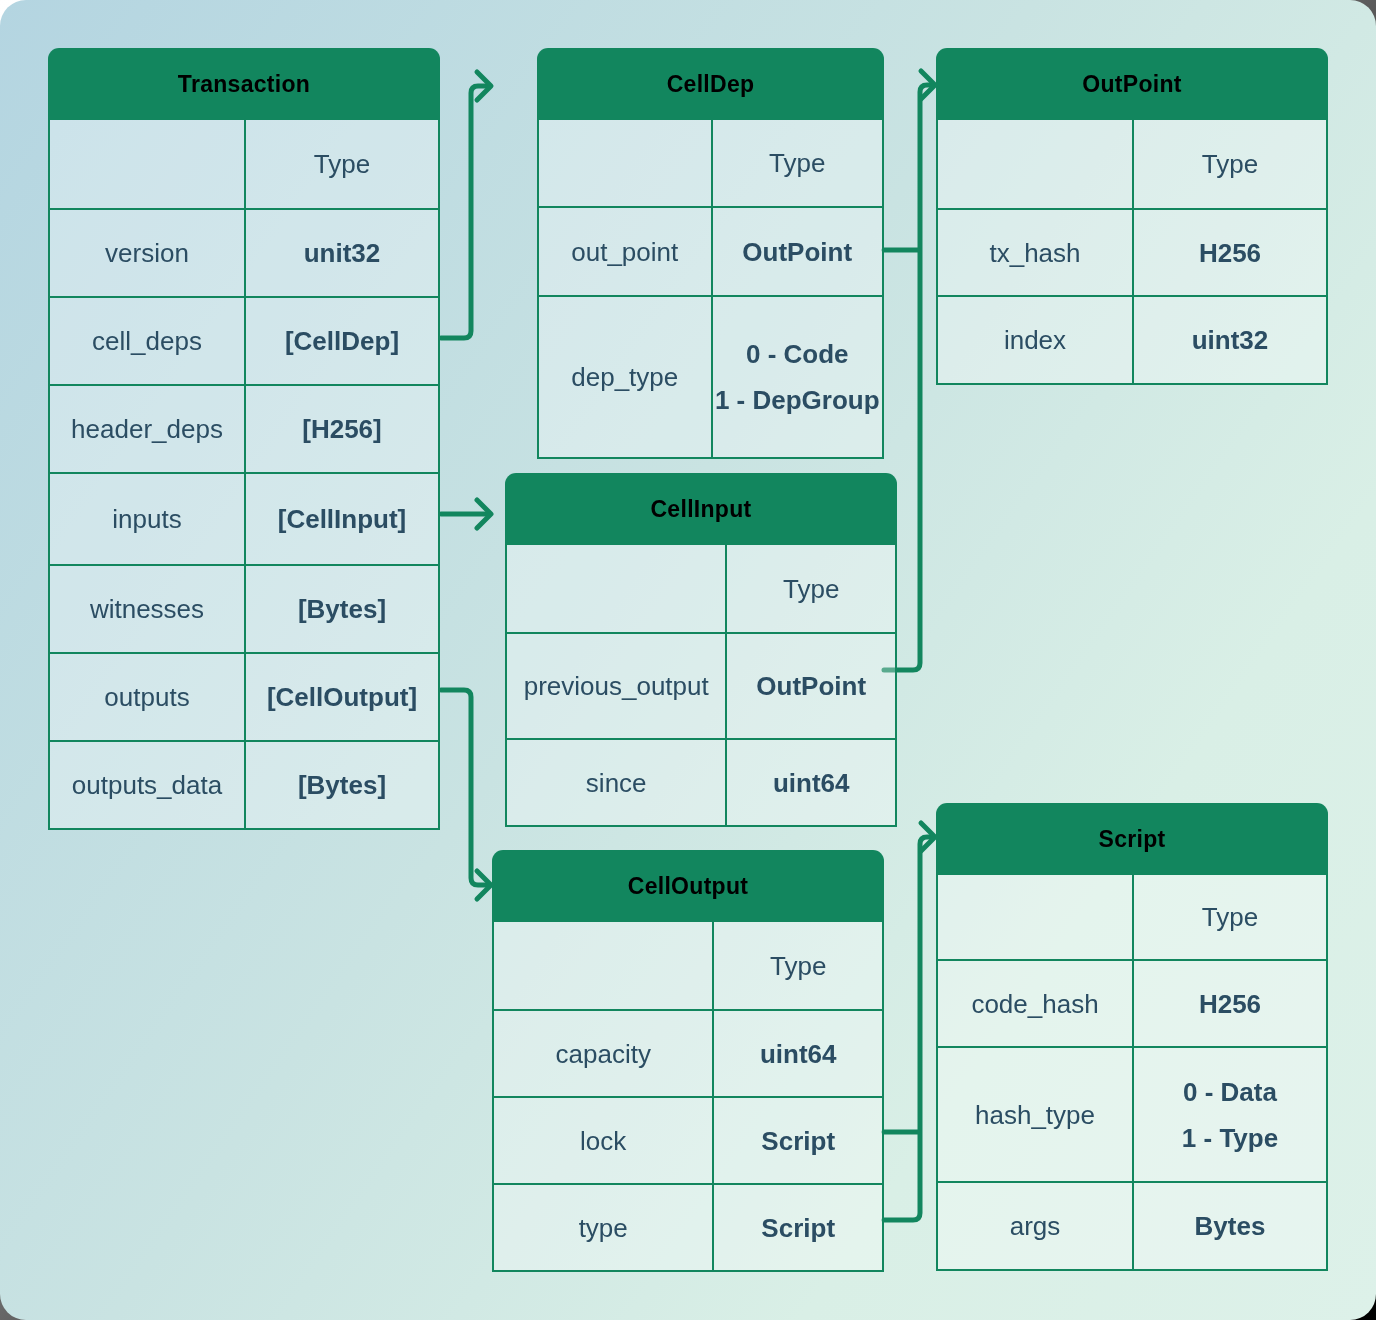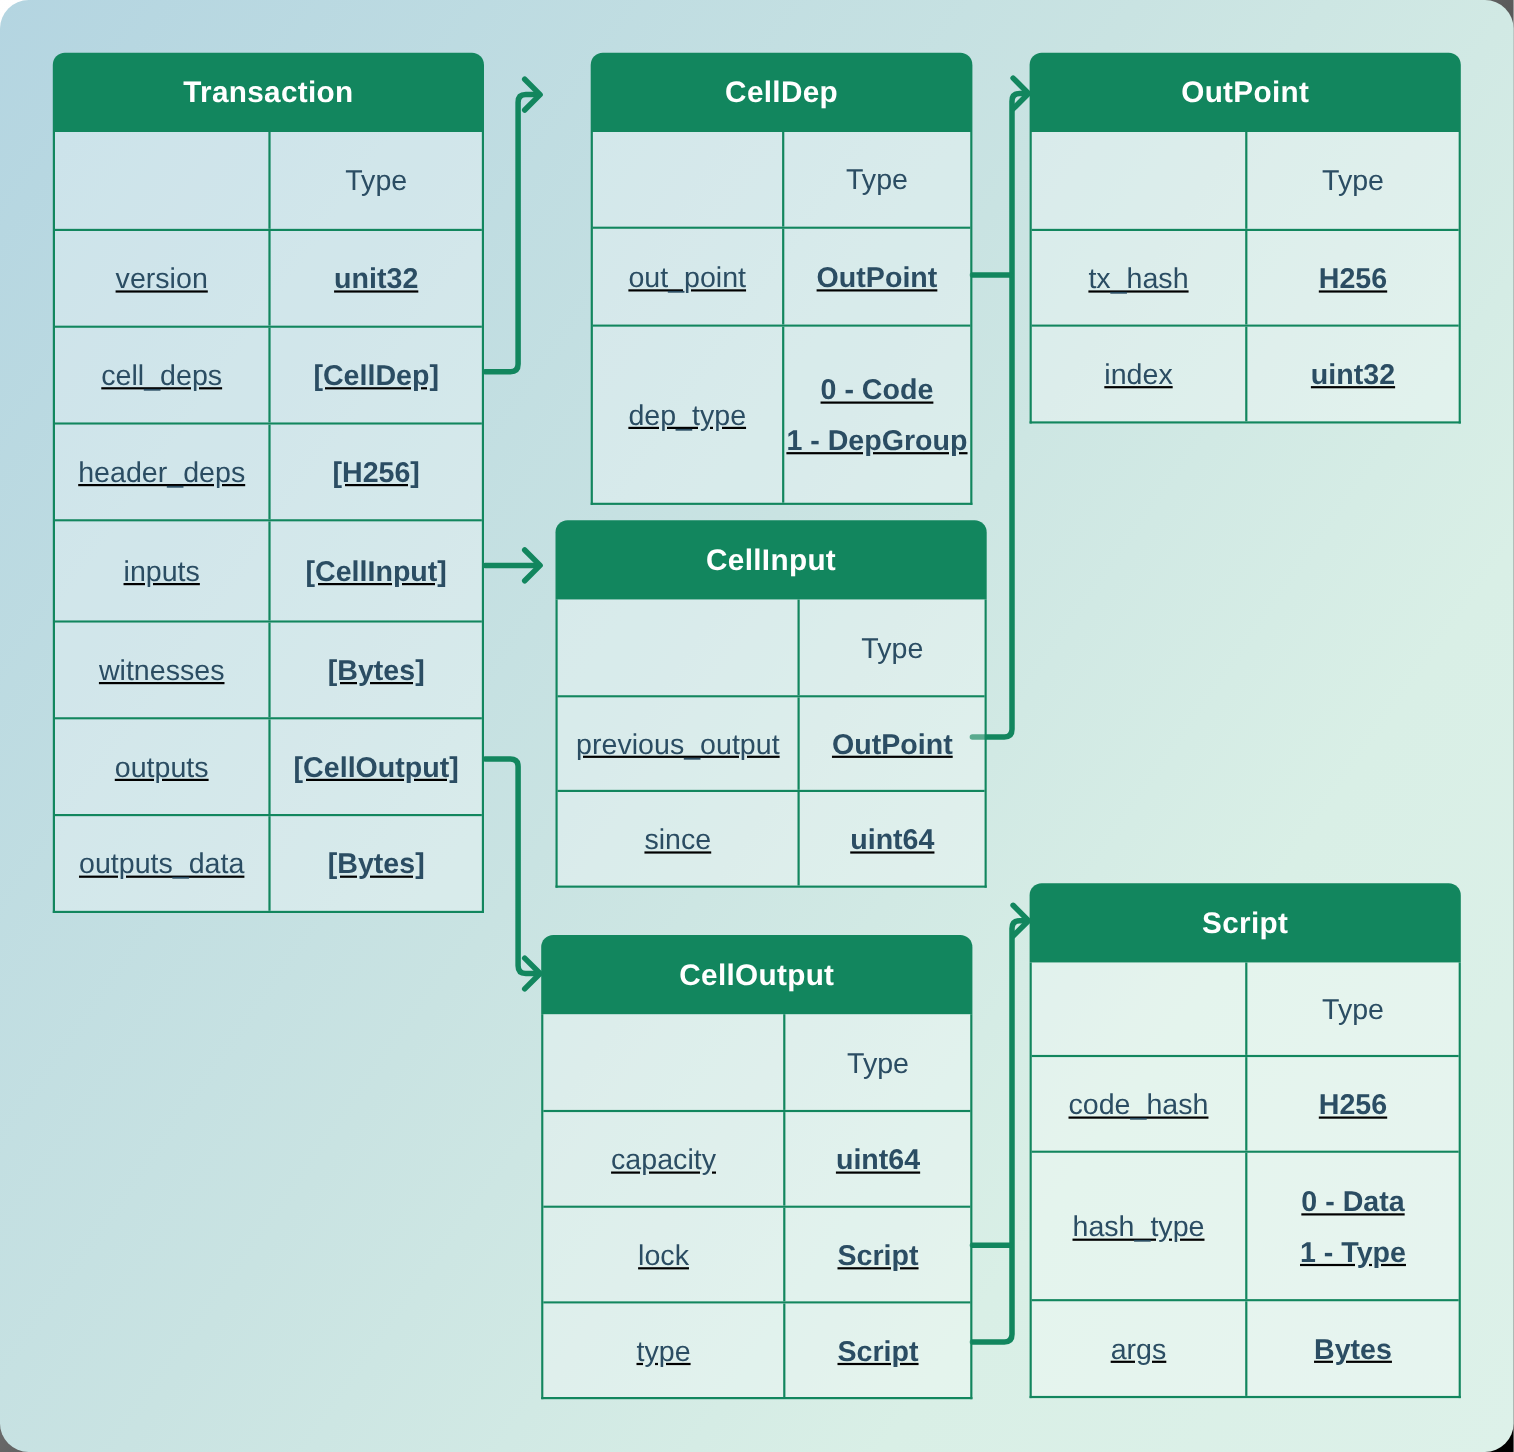--- a/index.html
+++ b/index.html
@@ -21,33 +21,33 @@
   }
   .tbl{
     position:absolute;
     box-sizing:border-box;
     width:392px;
   }
   .tbl-header{
     height:72px;
     background:var(--green);
     border-radius:11px 11px 0 0;
-    color:#ffffff;
+    color:#000000;
     font-weight:bold;
-    font-size:27px;
+    font-size:23px;
     display:flex;align-items:center;justify-content:center;
     letter-spacing:0.3px;
   }
   .tbl-body{
     border:2px solid var(--green);
     border-top:none;
     box-sizing:border-box;
   }
   .row{display:flex;box-sizing:border-box;}
-  .row + .row{border-top:2px solid var(--green);text-decoration:underline;}
+  .row + .row{border-top:2px solid var(--green);}
   .c{
     box-sizing:border-box;
     background:var(--cellbg);
     display:flex;flex-direction:column;align-items:center;justify-content:center;
     color:var(--text);
     font-size:26px;
     line-height:46px;
     text-align:center;
   }
   .c.label{width:50%;}
@@ -166,21 +166,21 @@
     </div>
   </div>
 
   <div class="tbl split56" style="left:505px;top:473px;">
     <div class="tbl-header">CellInput</div>
     <div class="tbl-body">
       <div class="row type-row" style="height:87px">
         <div class="c label"></div>
         <div class="c value">Type</div>
       </div>
-      <div class="row" style="height:86px">
+      <div class="row" style="height:106px">
         <div class="c label">previous_output</div>
         <div class="c value">OutPoint</div>
       </div>
       <div class="row" style="height:87px">
         <div class="c label">since</div>
         <div class="c value">uint64</div>
       </div>
     </div>
   </div>
 

